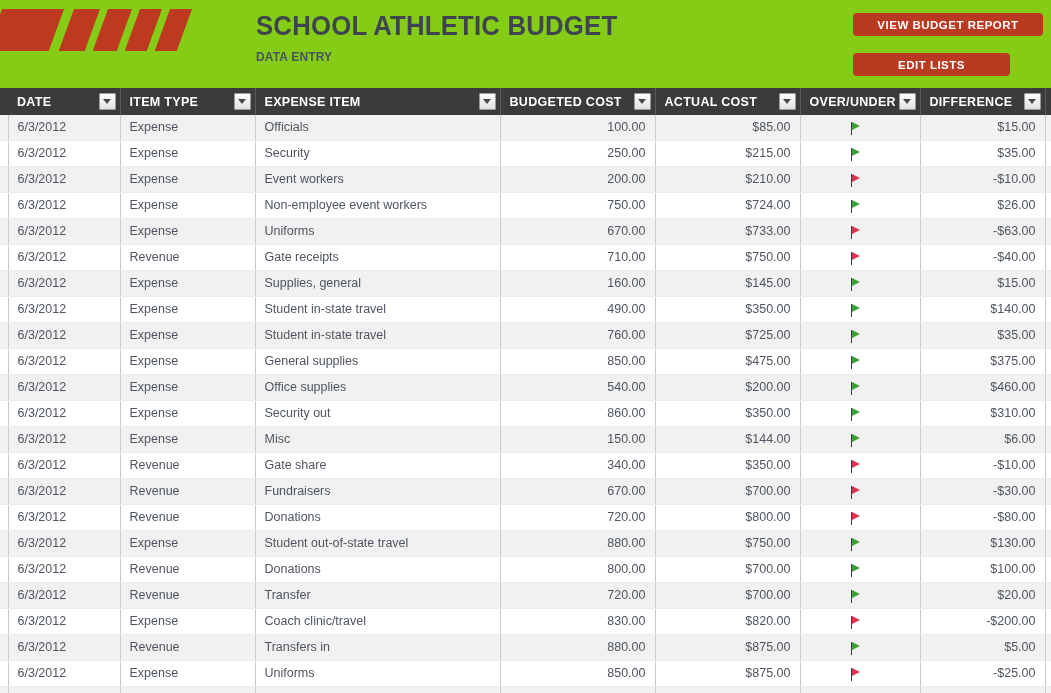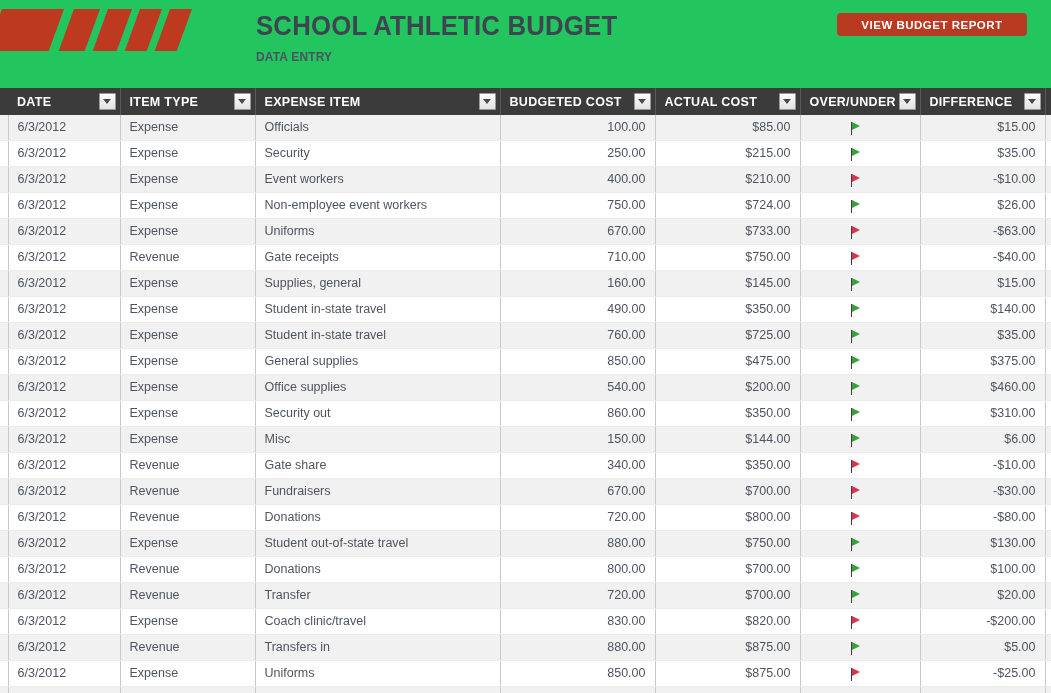--- a/index.html
+++ b/index.html
@@ -9,21 +9,21 @@
     background: #ffffff;
     font-family: "Liberation Sans", sans-serif;
     overflow: hidden;
   }
 
   
   .header {
     position: relative;
     height: 88px;
     width: 1051px;
-    background: #22c55e;
+    background: #84cc16;
   }
 
   .logo-stripes {
     position: absolute;
     left: 0; top: 9px;
     width: 200px; height: 42px;
     overflow: hidden;
   }
   .logo-stripes .stripe {
     position: absolute;
@@ -55,21 +55,21 @@
     color: #4b5260;
     line-height: 16px;
     margin-top: 7px;
     letter-spacing: 0.2px;
     transform: scaleX(0.92);
     transform-origin: left center;
   }
 
   .header-buttons {
     position: absolute;
-    right: 24px; top: 13px;
+    right: 8px; top: 13px;
     display: flex;
     gap: 17px;
     flex-direction: column;
   }
   .hdr-btn {
     background: #BA3A21;
     color: #ffffff;
     border: none;
     border-radius: 4px;
     height: 23px;
@@ -216,20 +216,21 @@
     <div class="stripe" style="left:162px; width:22px;"></div>
   </div>
 
   <div class="title-block">
     <div class="app-title">SCHOOL ATHLETIC BUDGET</div>
     <div class="app-subtitle">DATA ENTRY</div>
   </div>
 
   <div class="header-buttons">
     <button class="hdr-btn" id="btn-view-report">VIEW BUDGET  REPORT</button>
+    <button class="hdr-btn" id="btn-edit-lists">EDIT LISTS</button>
   </div>
 </div>
 
 <div class="table-wrap">
   <table class="grid">
     <colgroup>
       <col class="c-gutter">
         <col class="c-date">
         <col class="c-type">
         <col class="c-item">
@@ -322,21 +323,21 @@
           <td class="num">$215.00</td>
           <td class="flagcell"><span class="flag"><span class="pole"></span><span class="cloth"></span></span></td>
           <td class="num">$35.00</td>
           <td class="tail"></td>
         </tr>
         <tr class="odd">
           <td class="gutter"></td>
           <td>6/3/2012</td>
           <td>Expense</td>
           <td>Event workers</td>
-          <td class="num">400.00</td>
+          <td class="num">200.00</td>
           <td class="num">$210.00</td>
           <td class="flagcell"><span class="flag red"><span class="pole"></span><span class="cloth"></span></span></td>
           <td class="num">-$10.00</td>
           <td class="tail"></td>
         </tr>
         <tr class="even">
           <td class="gutter"></td>
           <td>6/3/2012</td>
           <td>Expense</td>
           <td>Non-employee event workers</td>

